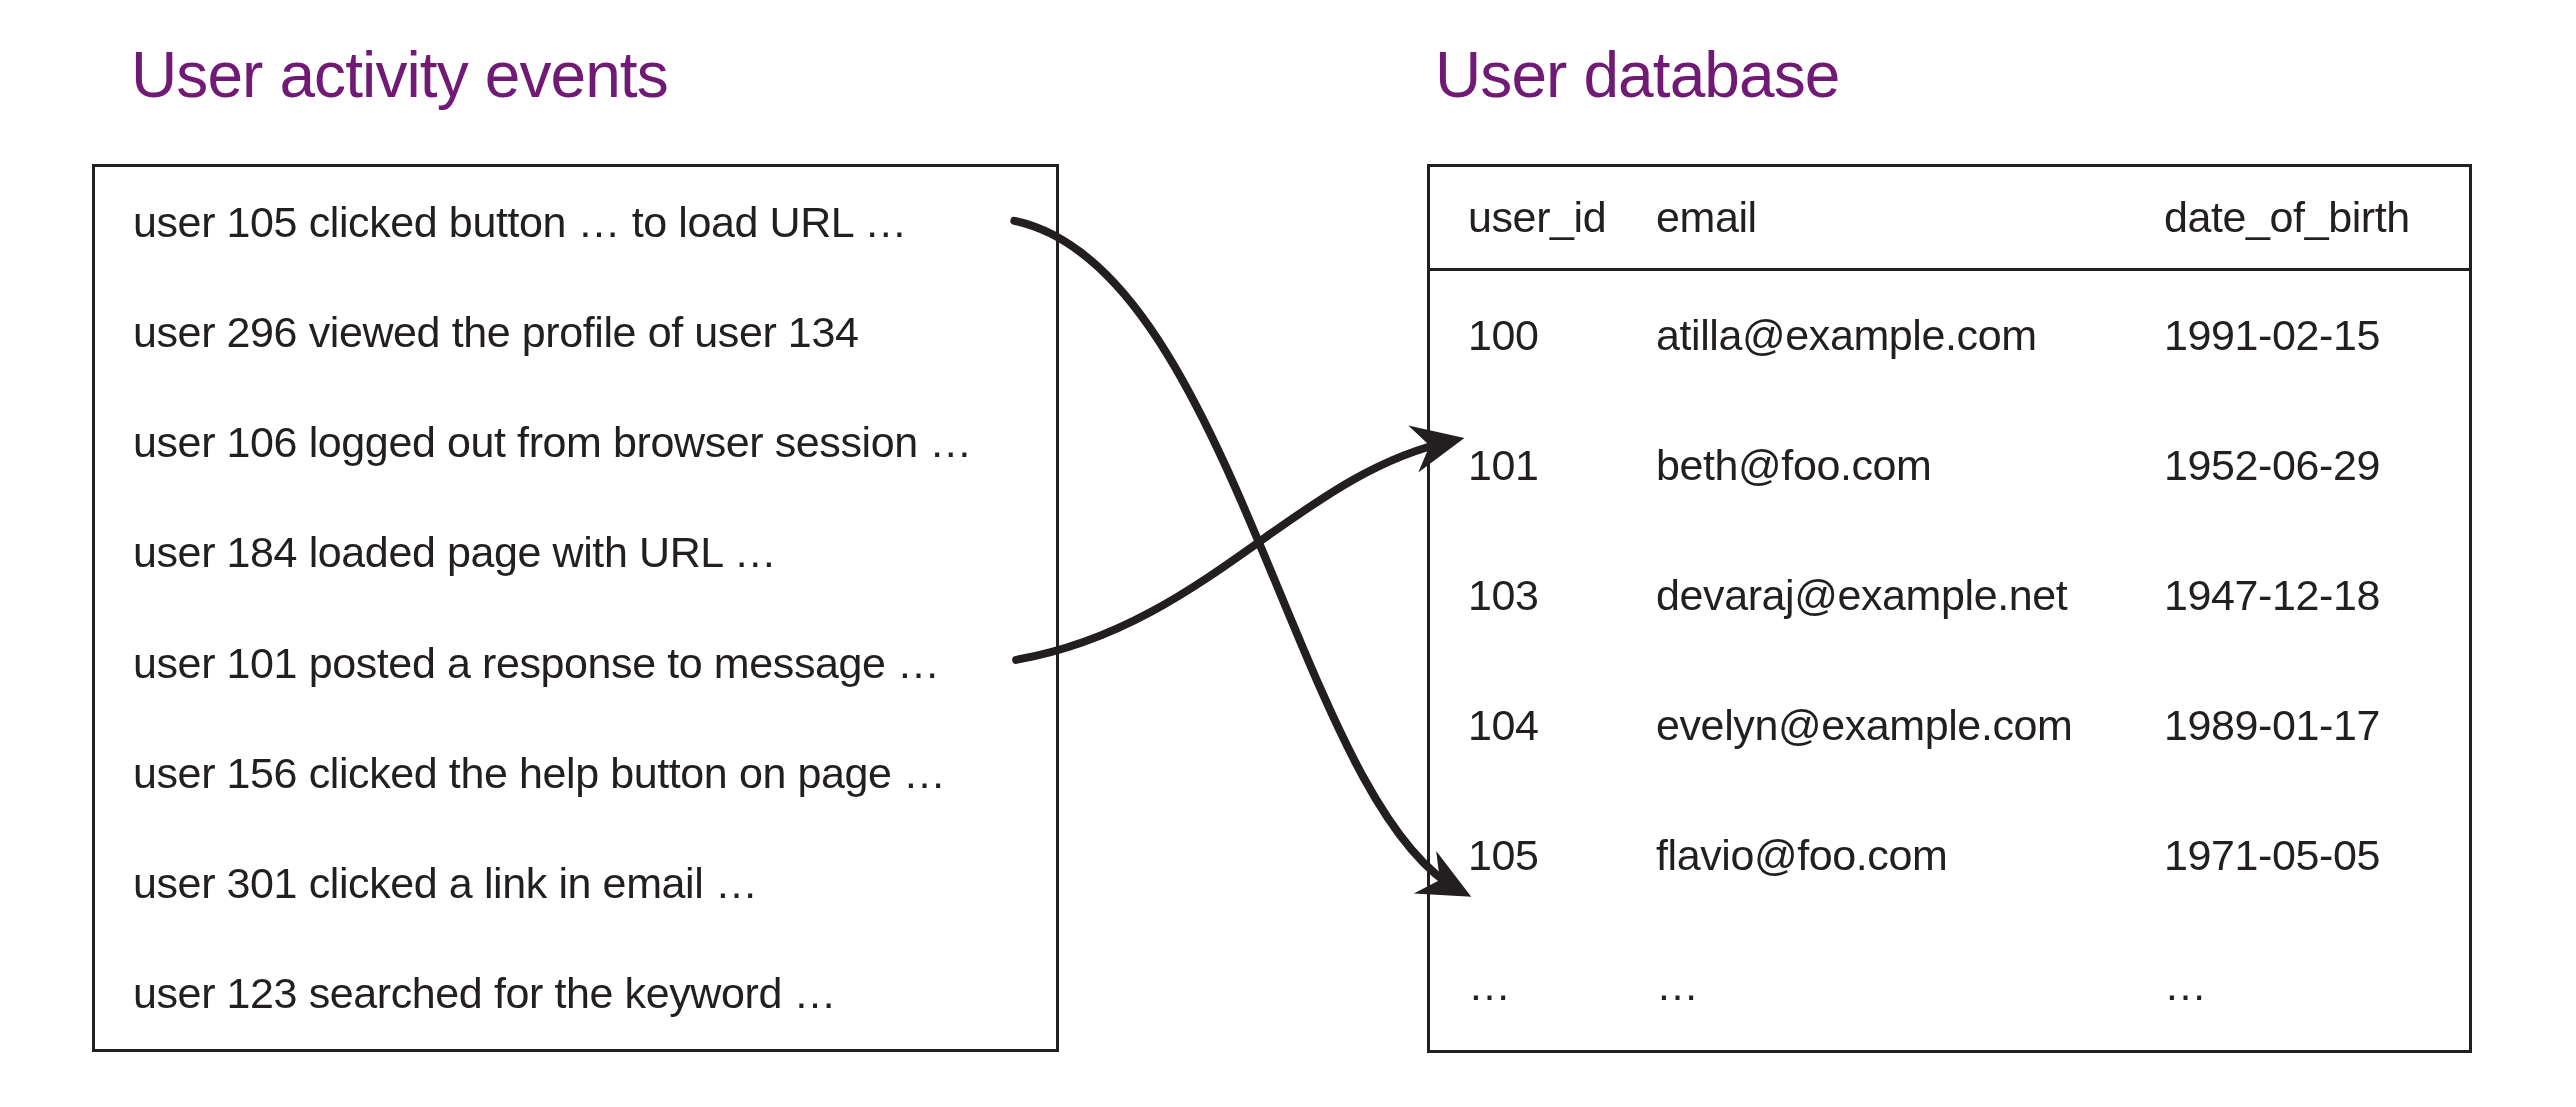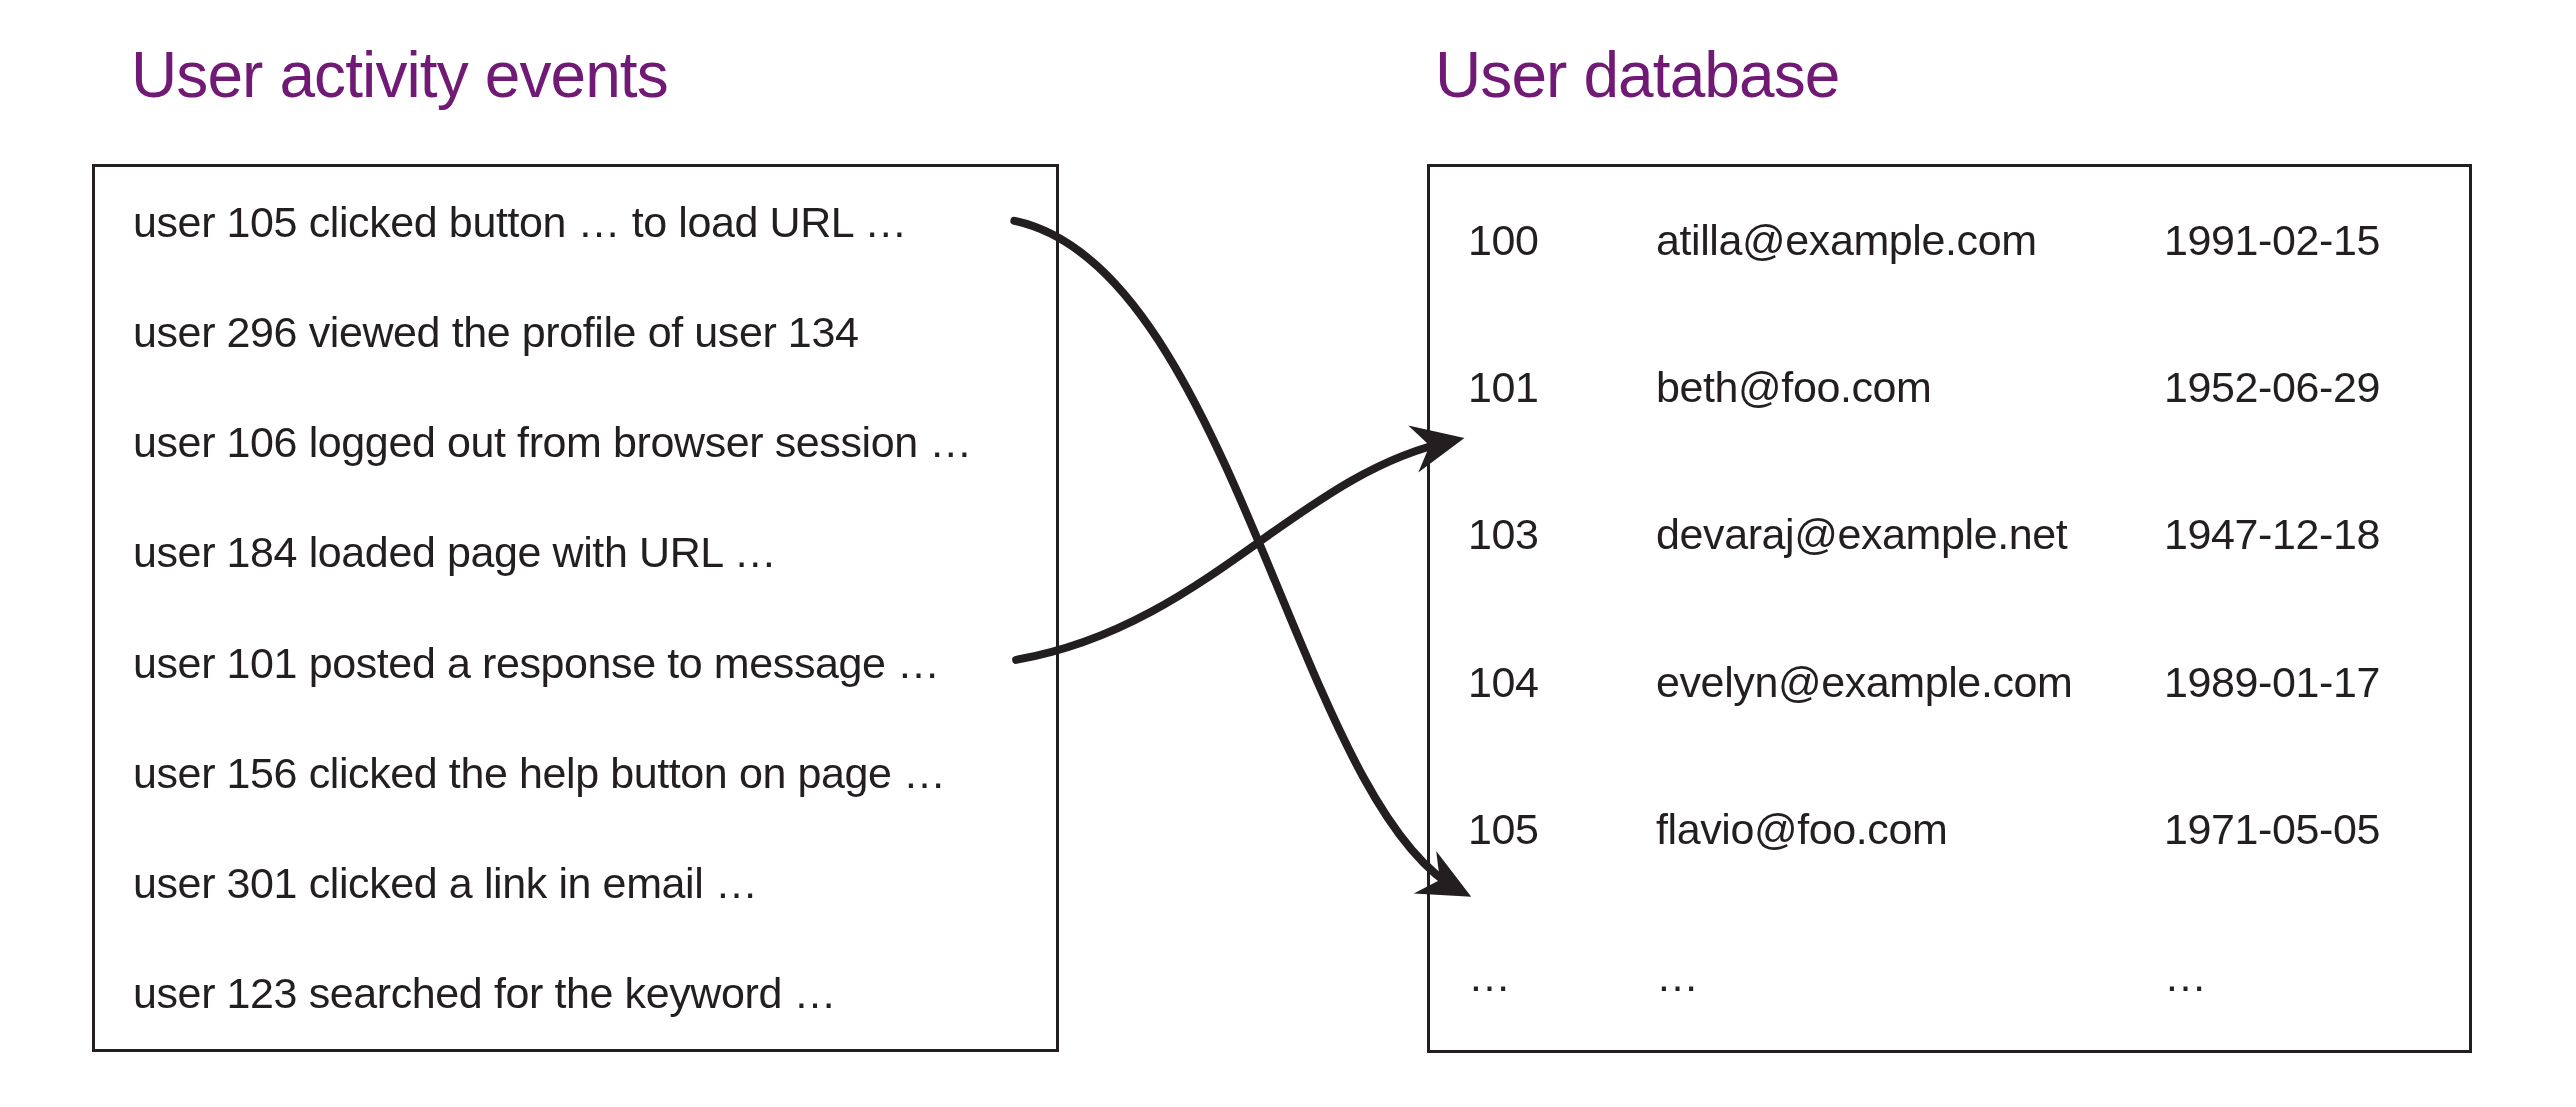--- a/index.html
+++ b/index.html
@@ -134,20 +134,25 @@
   <div class="event-row">
     <span>user 301 clicked a link in email …</span>
   </div>
 
   <div class="event-row">
     <span>user 123 searched for the keyword …</span>
   </div>
 </div>
 
   <div id="db-box">
+    <div class="db-row" id="db-header">
+      <span class="cell-id">user_id</span>
+      <span class="cell-email">email</span>
+      <span class="cell-dob">date_of_birth</span>
+    </div>
     <div id="db-rows">
 
   <div class="db-row">
     <span class="cell-id">100</span>
     <span class="cell-email">atilla@example.com</span>
     <span class="cell-dob">1991-02-15</span>
   </div>
 
   <div class="db-row">
     <span class="cell-id">101</span>

